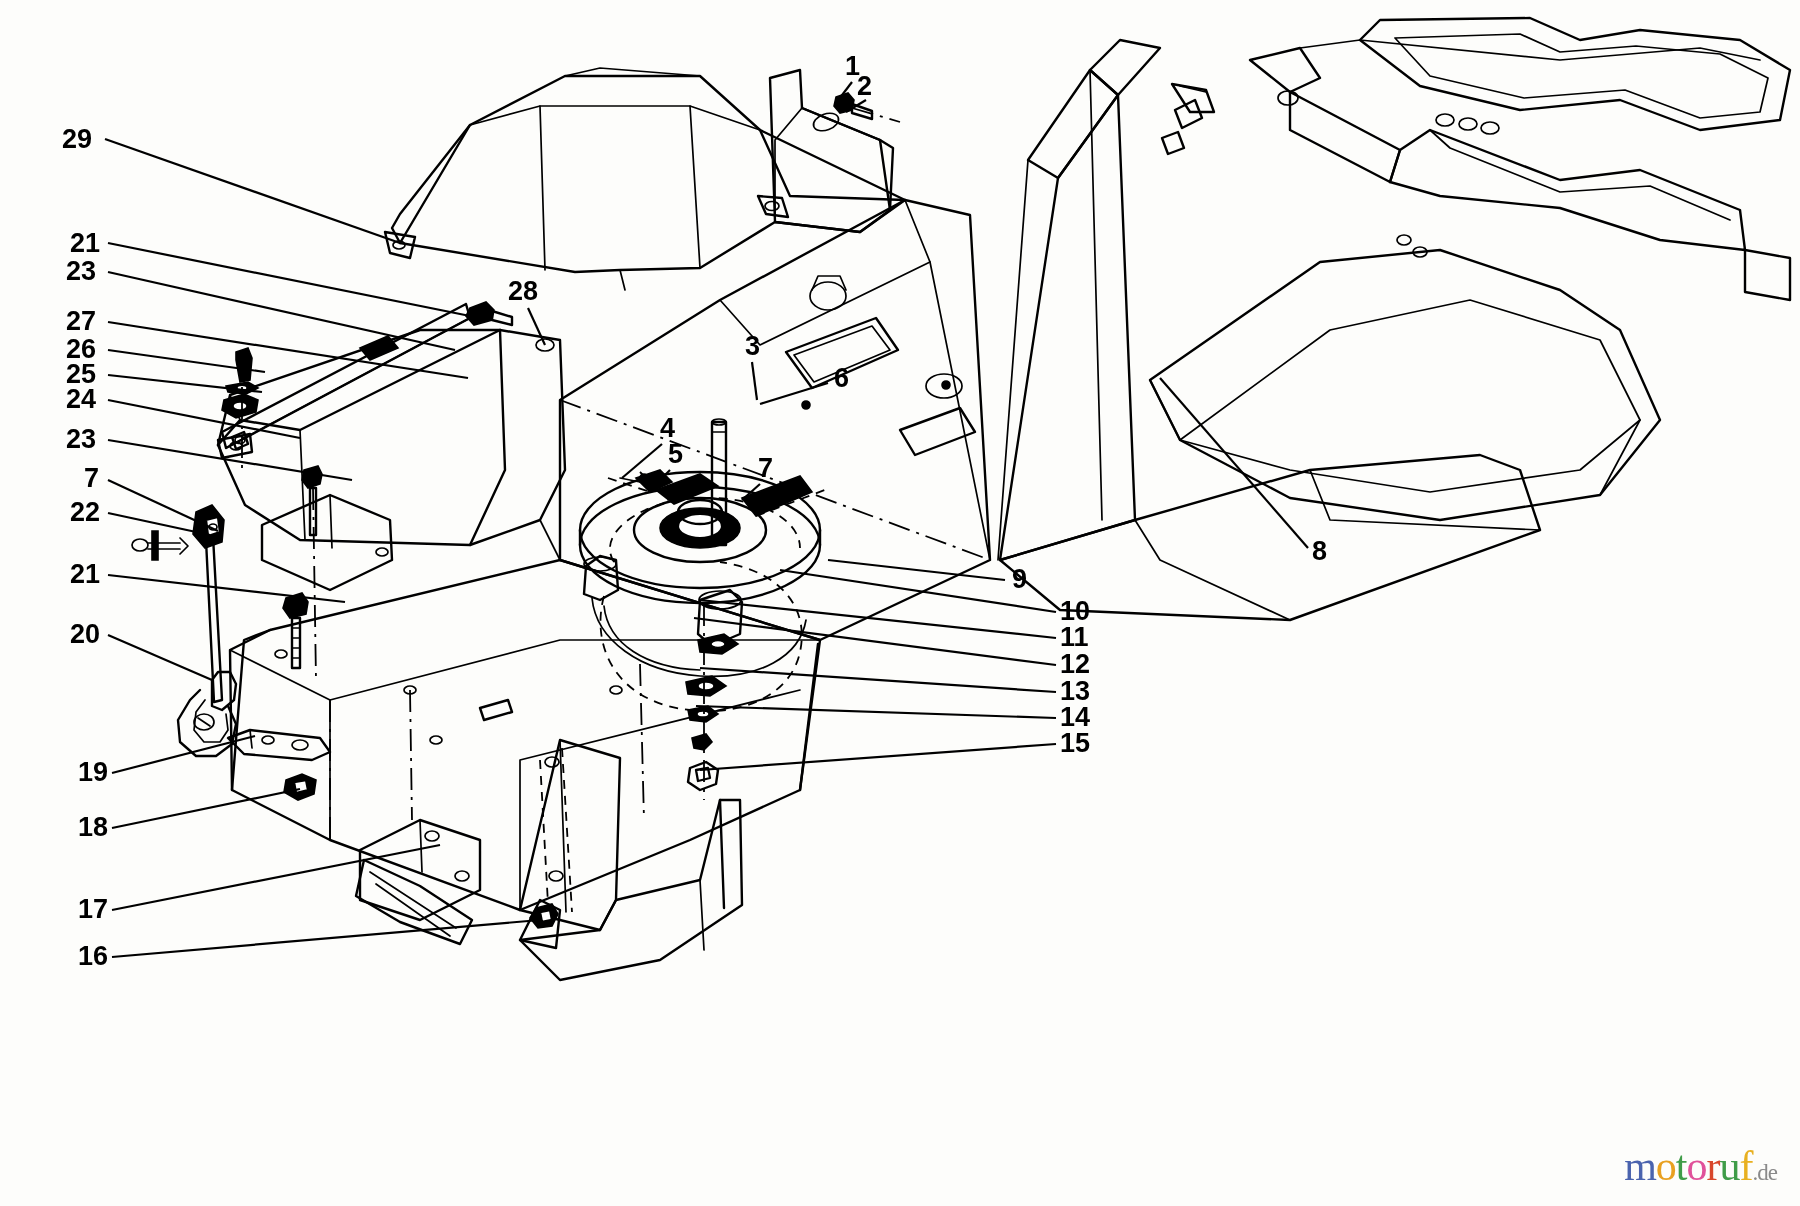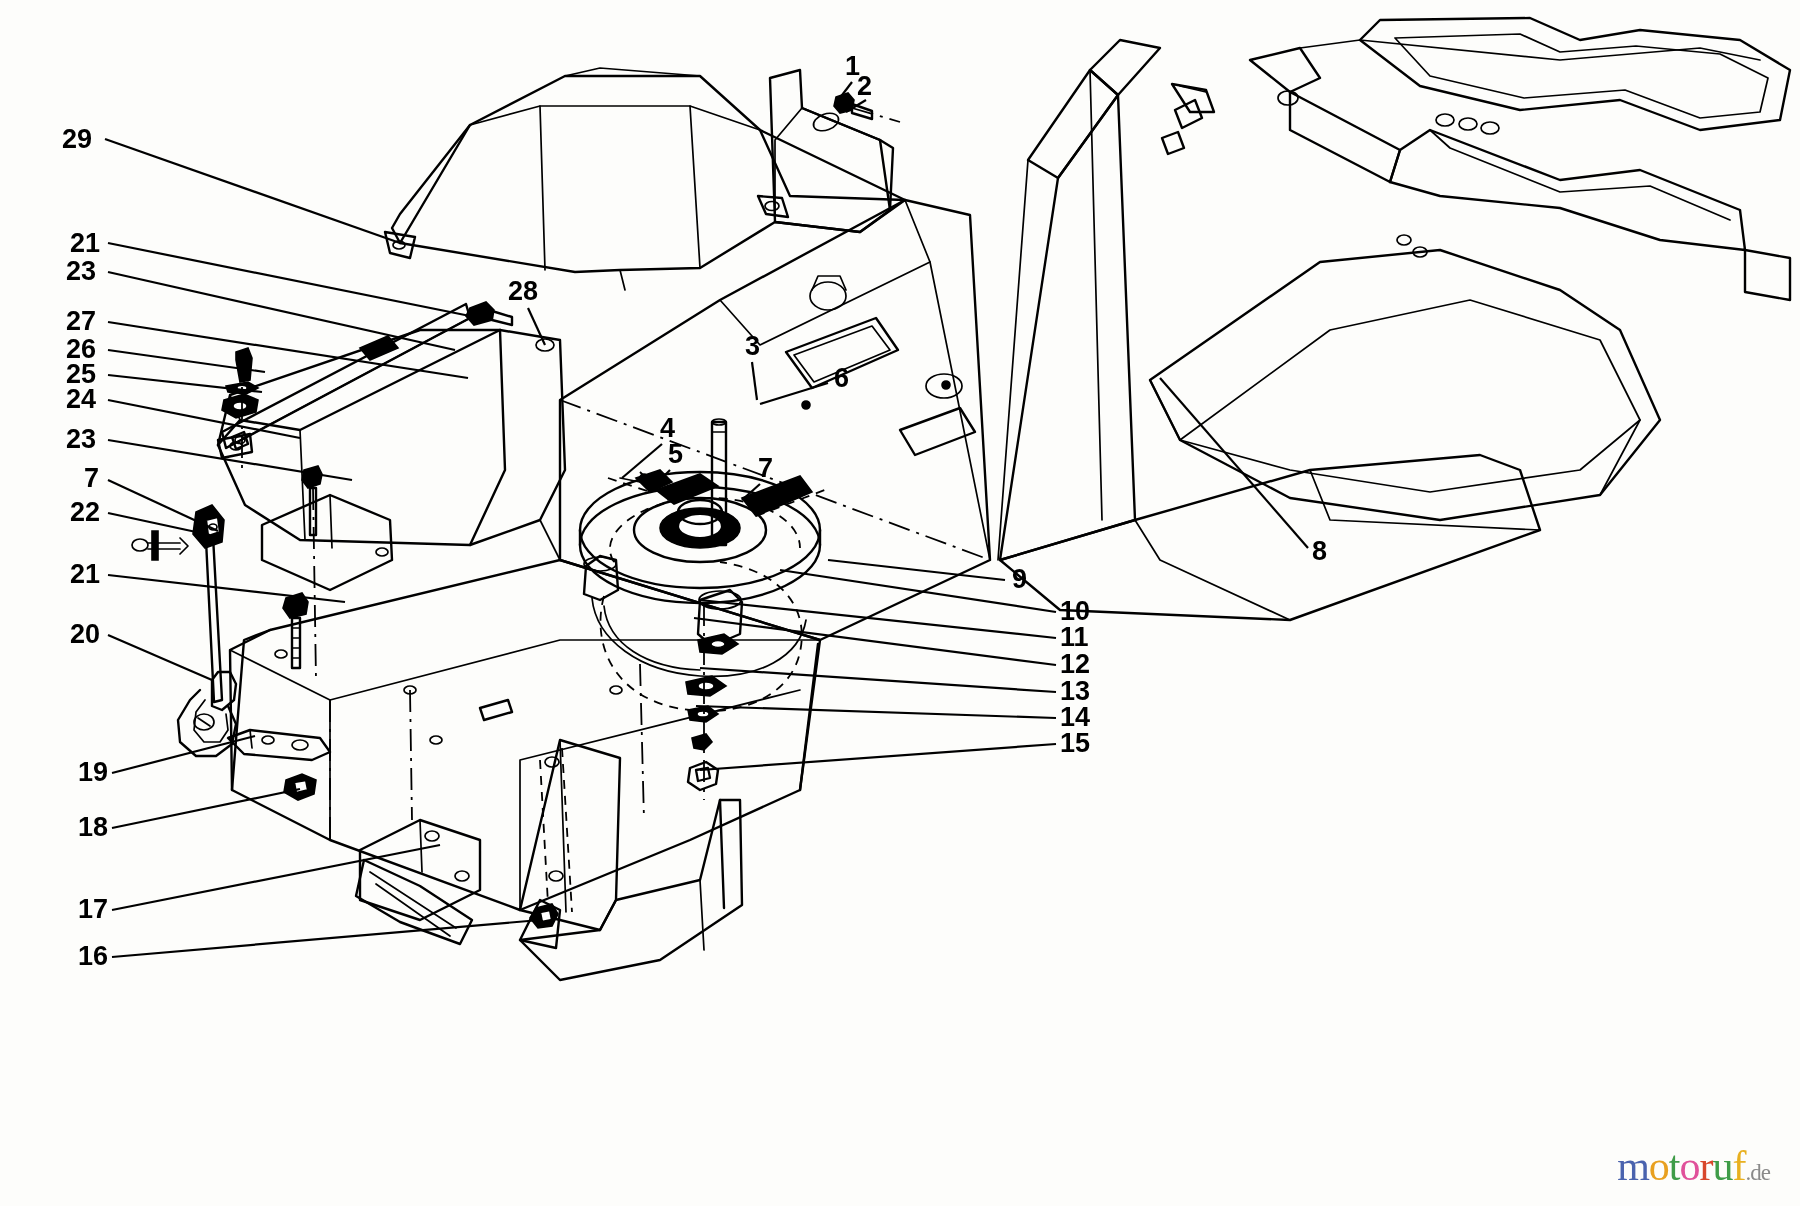--- a/index.html
+++ b/index.html
@@ -7,21 +7,21 @@
   #stage{position:relative;width:1800px;height:1206px;background:#fdfdfb;}
   svg#diagram{position:absolute;left:0;top:0;width:1800px;height:1206px;}
   .callout{font-family:"Liberation Sans",sans-serif;font-weight:bold;font-size:27px;fill:#000;}
   .lead{stroke:#000;stroke-width:2.2;fill:none;}
   .part{stroke:#000;fill:none;stroke-width:2.4;stroke-linejoin:round;stroke-linecap:round;}
   .part-thin{stroke:#000;fill:none;stroke-width:1.7;stroke-linejoin:round;stroke-linecap:round;}
   .part-fill{stroke:#000;fill:#000;stroke-width:1.6;}
   .part-white{stroke:#000;fill:#fff;stroke-width:2.3;stroke-linejoin:round;}
   .dashdot{stroke:#000;fill:none;stroke-width:1.8;stroke-dasharray:22 7 3 7;}
   .dashed{stroke:#000;fill:none;stroke-width:1.8;stroke-dasharray:9 7;}
-  #watermark{position:absolute;right:30px;bottom:16px;font-family:"Liberation Serif",serif;
+  #watermark{position:absolute;right:23px;bottom:16px;font-family:"Liberation Serif",serif;
       font-size:42px;letter-spacing:-1px;white-space:nowrap;user-select:none;}
   #watermark .l1{color:#4a63ae;} #watermark .l2{color:#e8a020;}
   #watermark .l3{color:#3f9c48;} #watermark .l4{color:#e0519a;}
   #watermark .l5{color:#d8472b;} #watermark .l6{color:#3f9c48;}
   #watermark .l7{color:#e8b020;} #watermark .tld{color:#8a8a8a;font-size:23px;}
 </style>
 </head>
 <body>
 
 <div id="stage">

